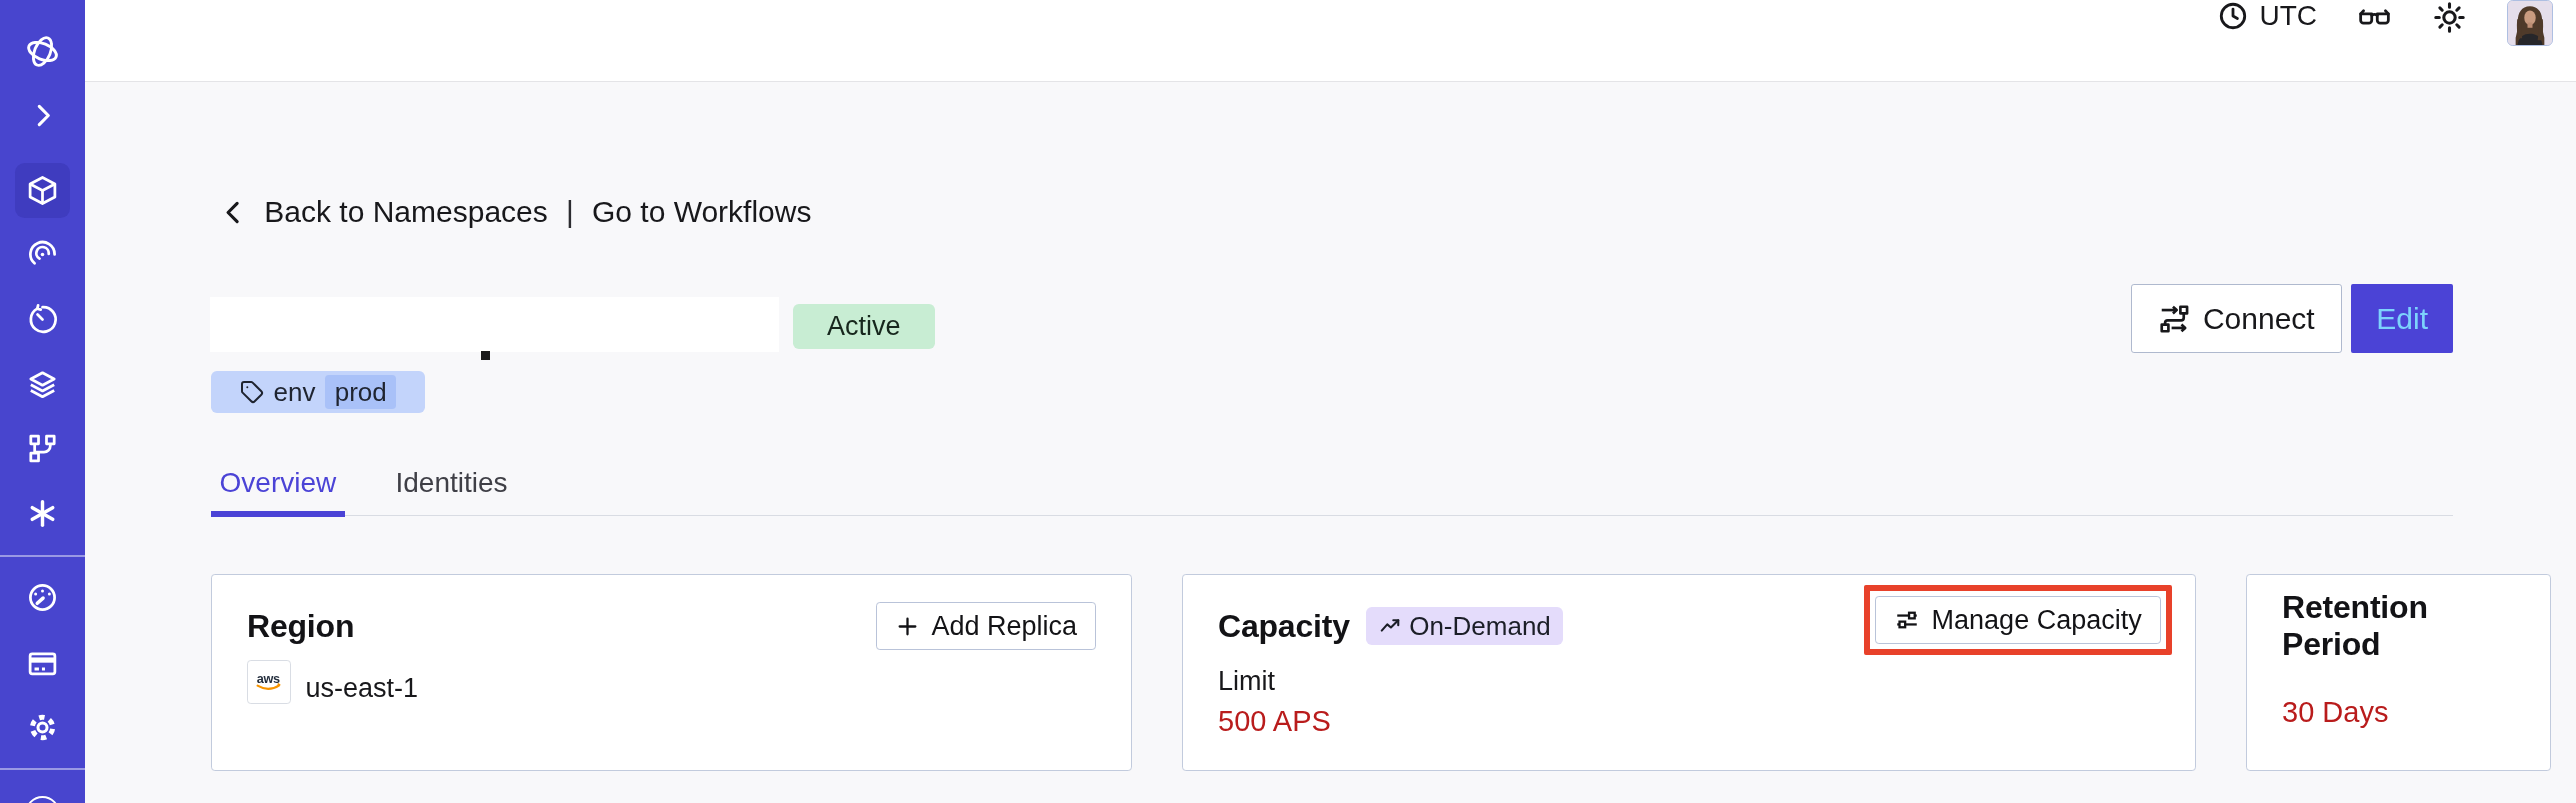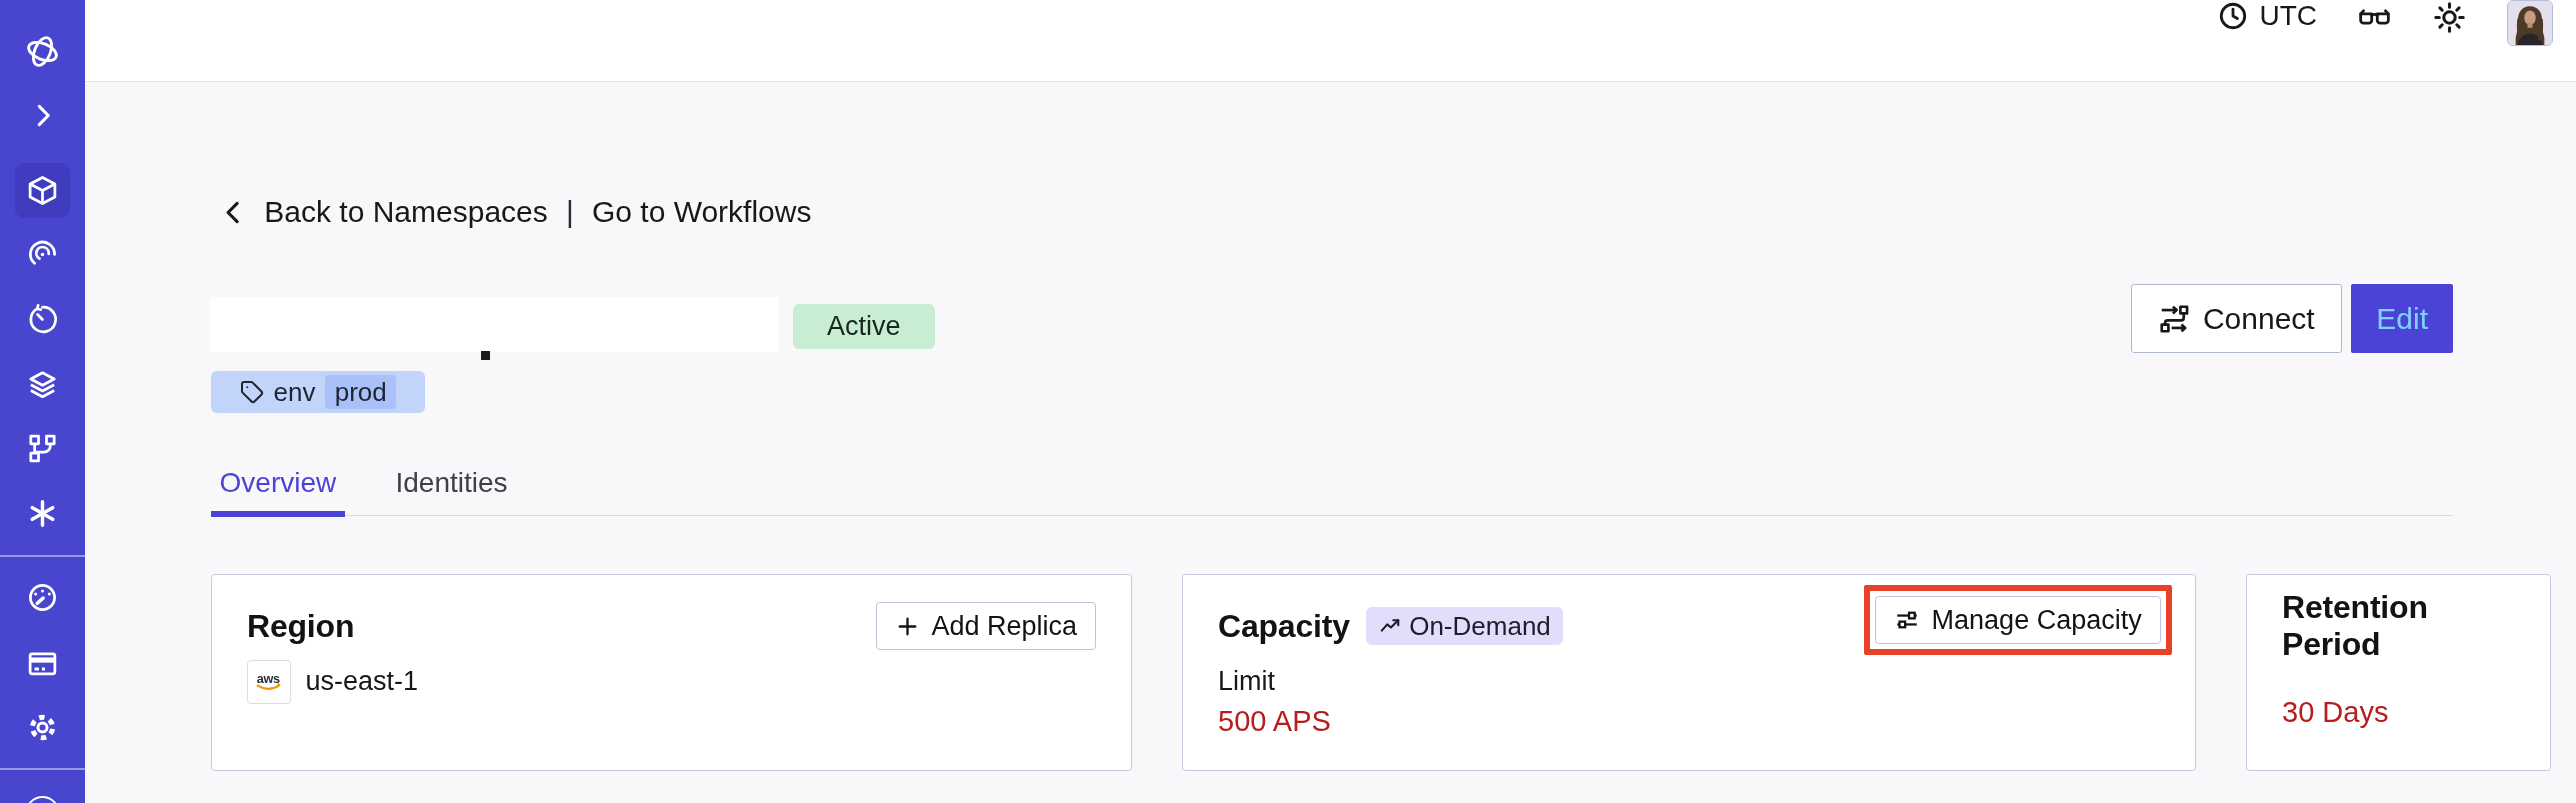--- a/index.html
+++ b/index.html
@@ -57,21 +57,21 @@
   .card-region{width:921px}.card-capacity{width:1014px}.card-retention{width:305px}
   .card-head{display:flex;justify-content:space-between;align-items:center;height:52px;}
   .head-left{display:flex;align-items:center;gap:16.3px;}
   .card-title{font-size:32px;font-weight:600;color:#131316;letter-spacing:-0.2px;}
   .card-btn{height:48px;padding:12px 18px;gap:11.5px;background:#fff;border:1.9px solid #B9C3D9;border-radius:3.8px;
             font-size:27px;font-weight:500;color:#131316;display:flex;align-items:center;}
   .pill{height:38px;display:flex;align-items:center;gap:8.6px;padding:0 12.5px;border-radius:5.8px;
             background:var(--ondemand-badge-bg);font-size:26px;font-weight:500;color:#1B1E27;}
   .annotation{border:6.7px solid var(--annotation);border-radius:1.9px;padding:4.8px;margin:-11.5px -11.5px 0 0;}
   .field-label{font-size:27px;color:#18181B;margin-top:14.4px;}
-  .value-row{margin-top:7.7px;display:flex;align-items:center;gap:14.4px;font-size:27px;color:#18181B;}
+  .value-row{margin-top:7.7px;display:flex;align-items:flex-end;gap:14.4px;font-size:27px;color:#18181B;}
   .aws-box{width:44px;height:44px;border:1.9px solid #D9DDE4;border-radius:3.8px;background:#fff;
             display:flex;align-items:center;justify-content:center;}
   .mono-value{font-family:Liberation Sans, sans-serif;font-size:29px;color:#b91c1c;}
   .retention-value{margin-top:44px;}
   svg{display:block}
 </style>
 </head>
 <body>
 
 <div id="app">

